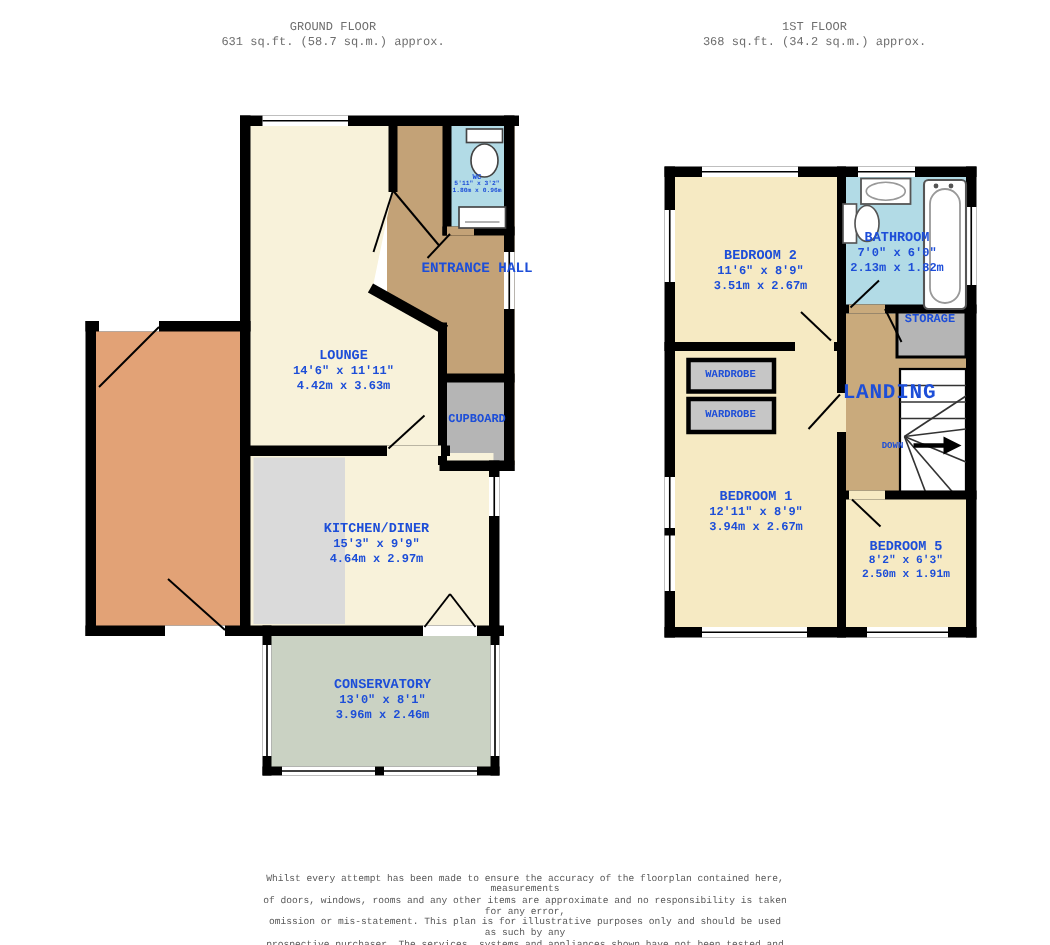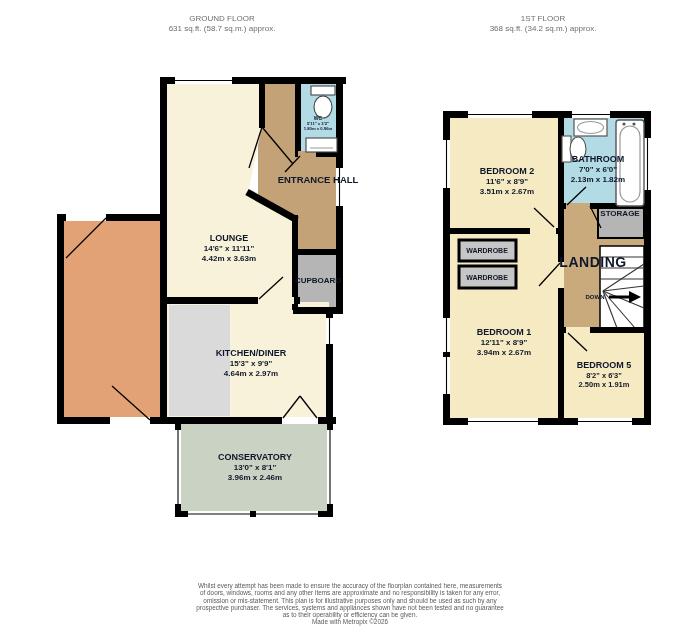--- a/index.html
+++ b/index.html
@@ -1,21 +1,21 @@
 <!DOCTYPE html>
 <html><head>
 <meta charset="utf-8">
 <style>
   html,body{margin:0;padding:0;background:#fff;}
   #stage{position:relative;width:700px;height:630px;background:#ffffff;
-         font-family:Liberation Sans, sans-serif;overflow:hidden;border-radius:21px;}
+         font-family:Liberation Mono, monospace;overflow:hidden;border-radius:21px;}
   #plan-svg{position:absolute;left:0;top:0;}
   .hdr{position:absolute;transform:translateX(-50%);text-align:center;color:#6e6e6e;
        font-size:8px;line-height:10px;white-space:nowrap;}
-  .rl{position:absolute;transform:translate(-50%,-50%);text-align:center;color:#0f172a;
+  .rl{position:absolute;transform:translate(-50%,-50%);text-align:center;color:#1d4ed8;
       font-weight:700;white-space:nowrap;}
   .rl .nm{font-size:9px;line-height:11px;}
   .rl .dm{font-size:8px;line-height:10px;}
   .rl.single{font-size:9.5px;}
   .rl.landing-lbl{font-size:14px;letter-spacing:.5px;}
   .rl.small-lbl{font-size:8px;}
   .rl.wardrobe-lbl{font-size:7px;}
   .rl.down-lbl{font-size:6px;}
   .wc-lbl .nm{font-size:5px;line-height:6px;}
   .wc-lbl .dm{font-size:4.2px;line-height:5px;}

